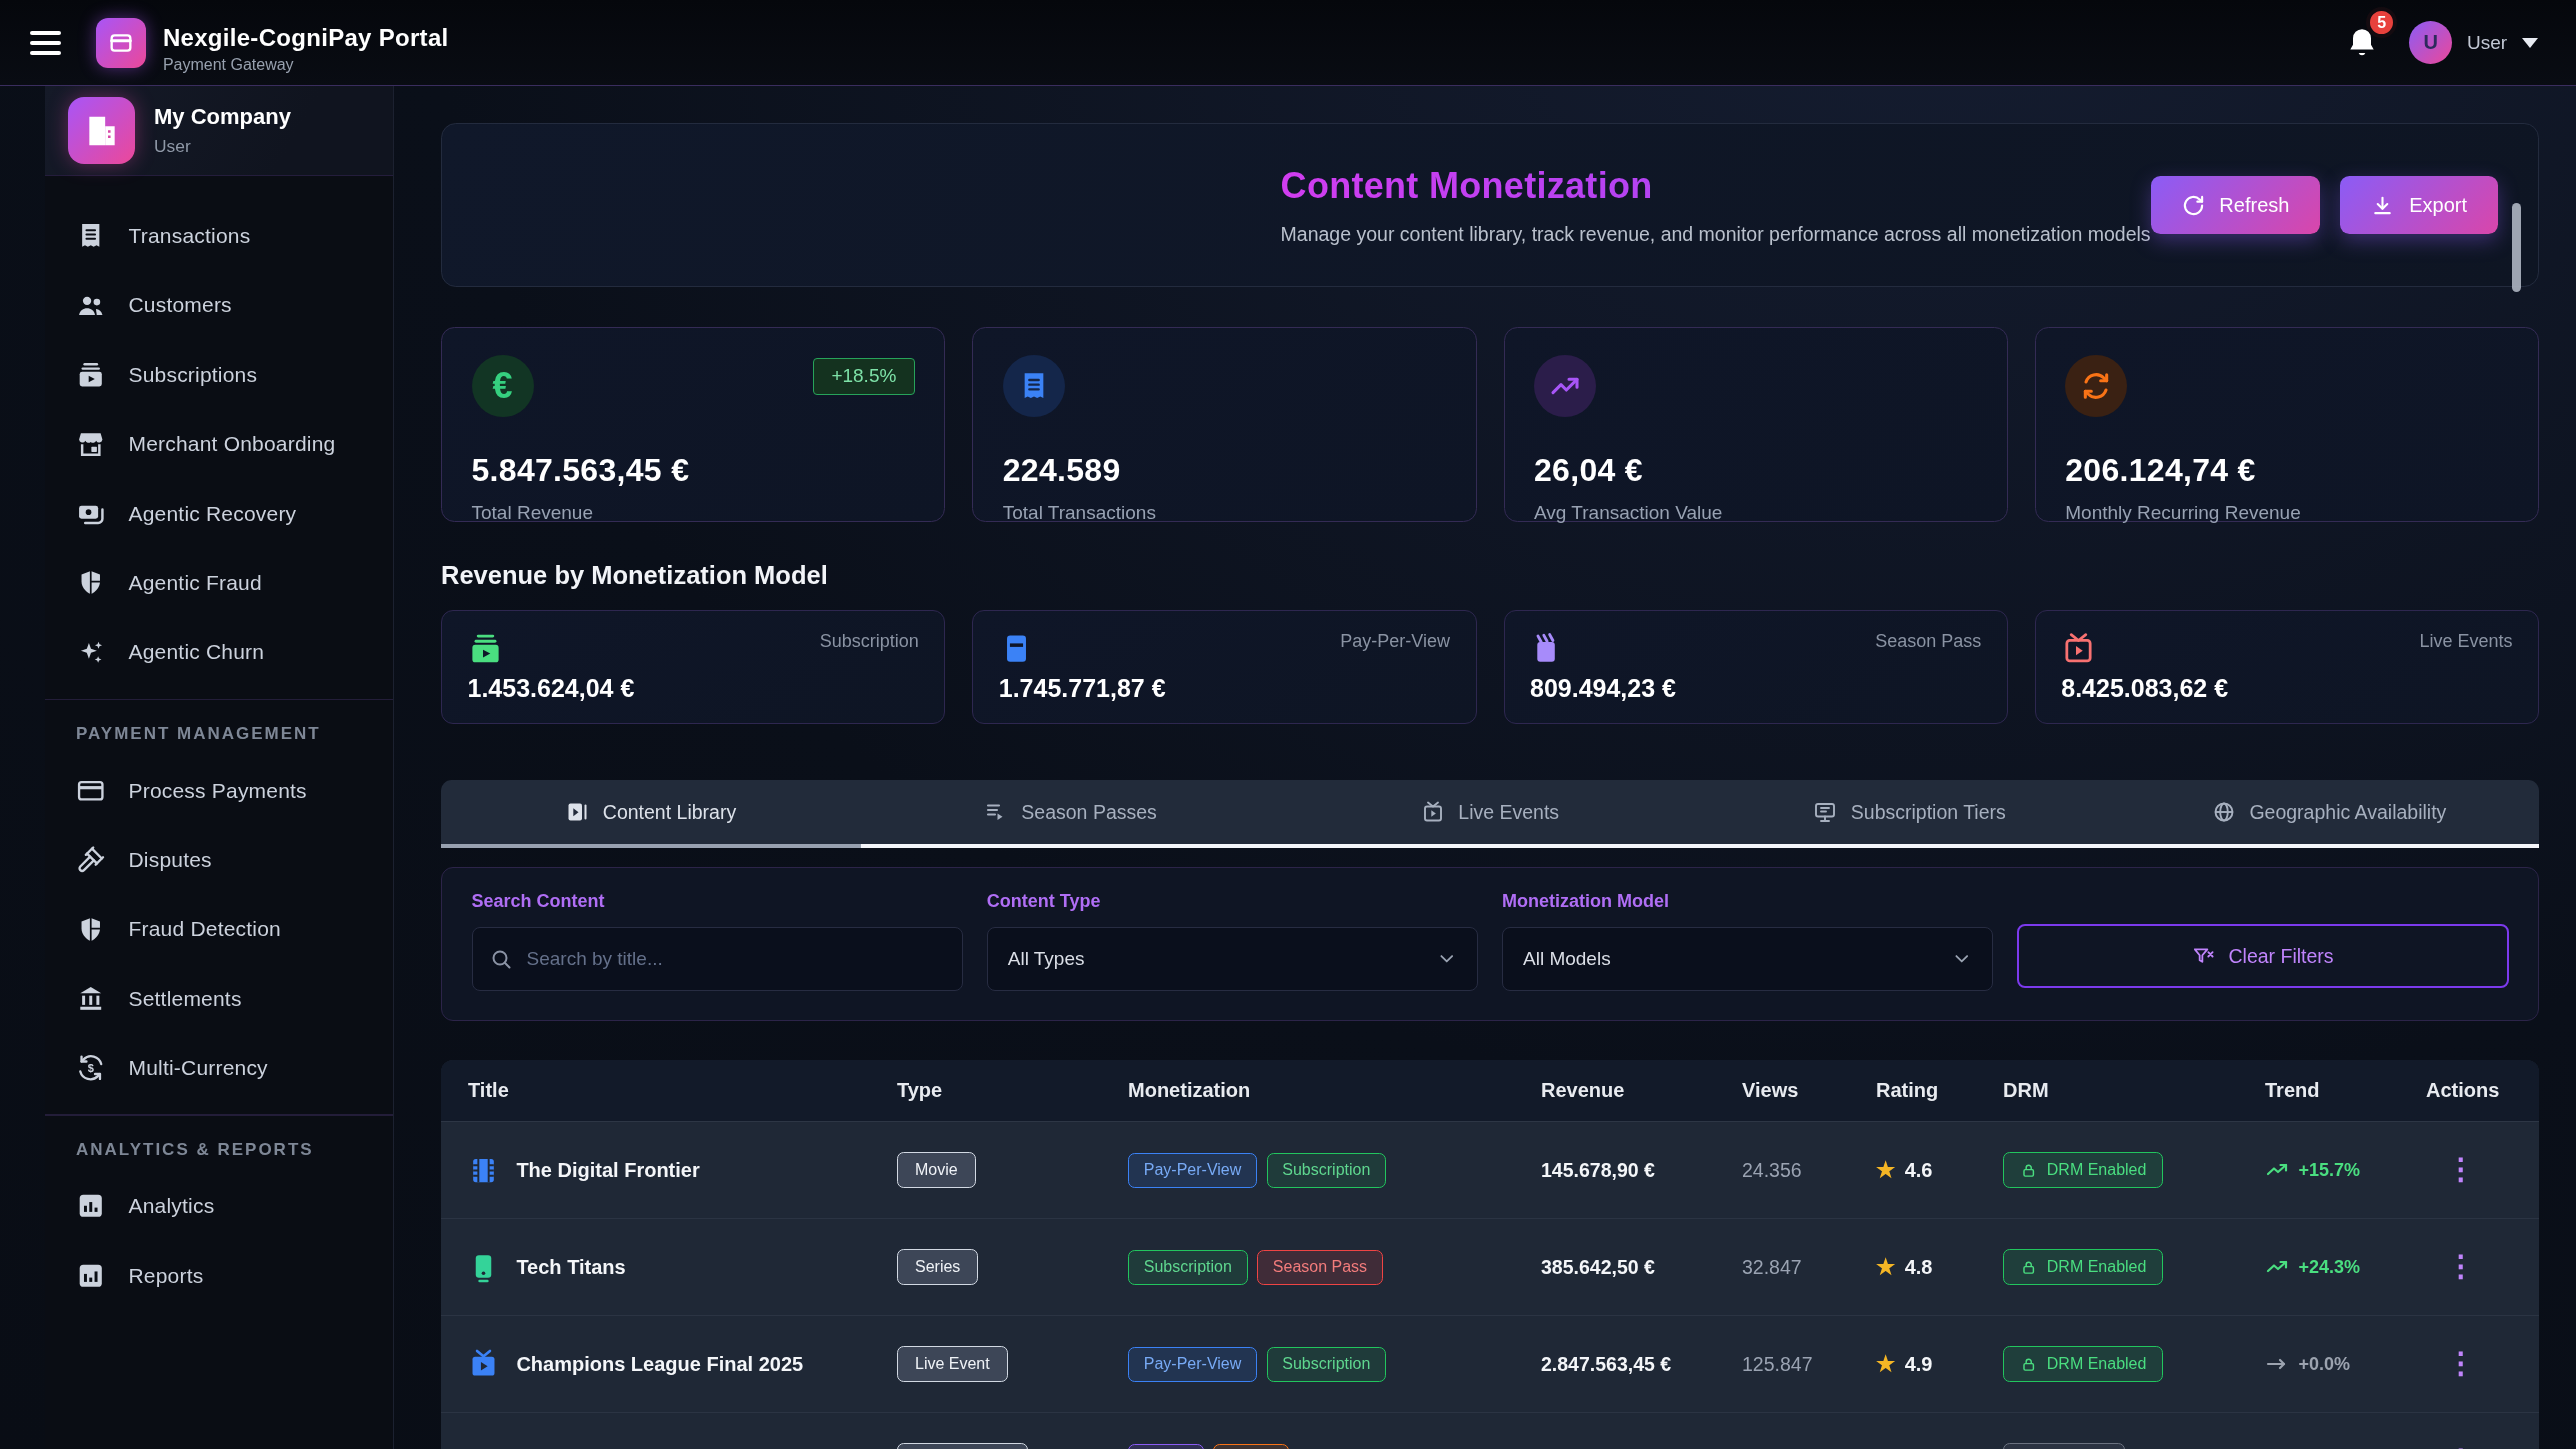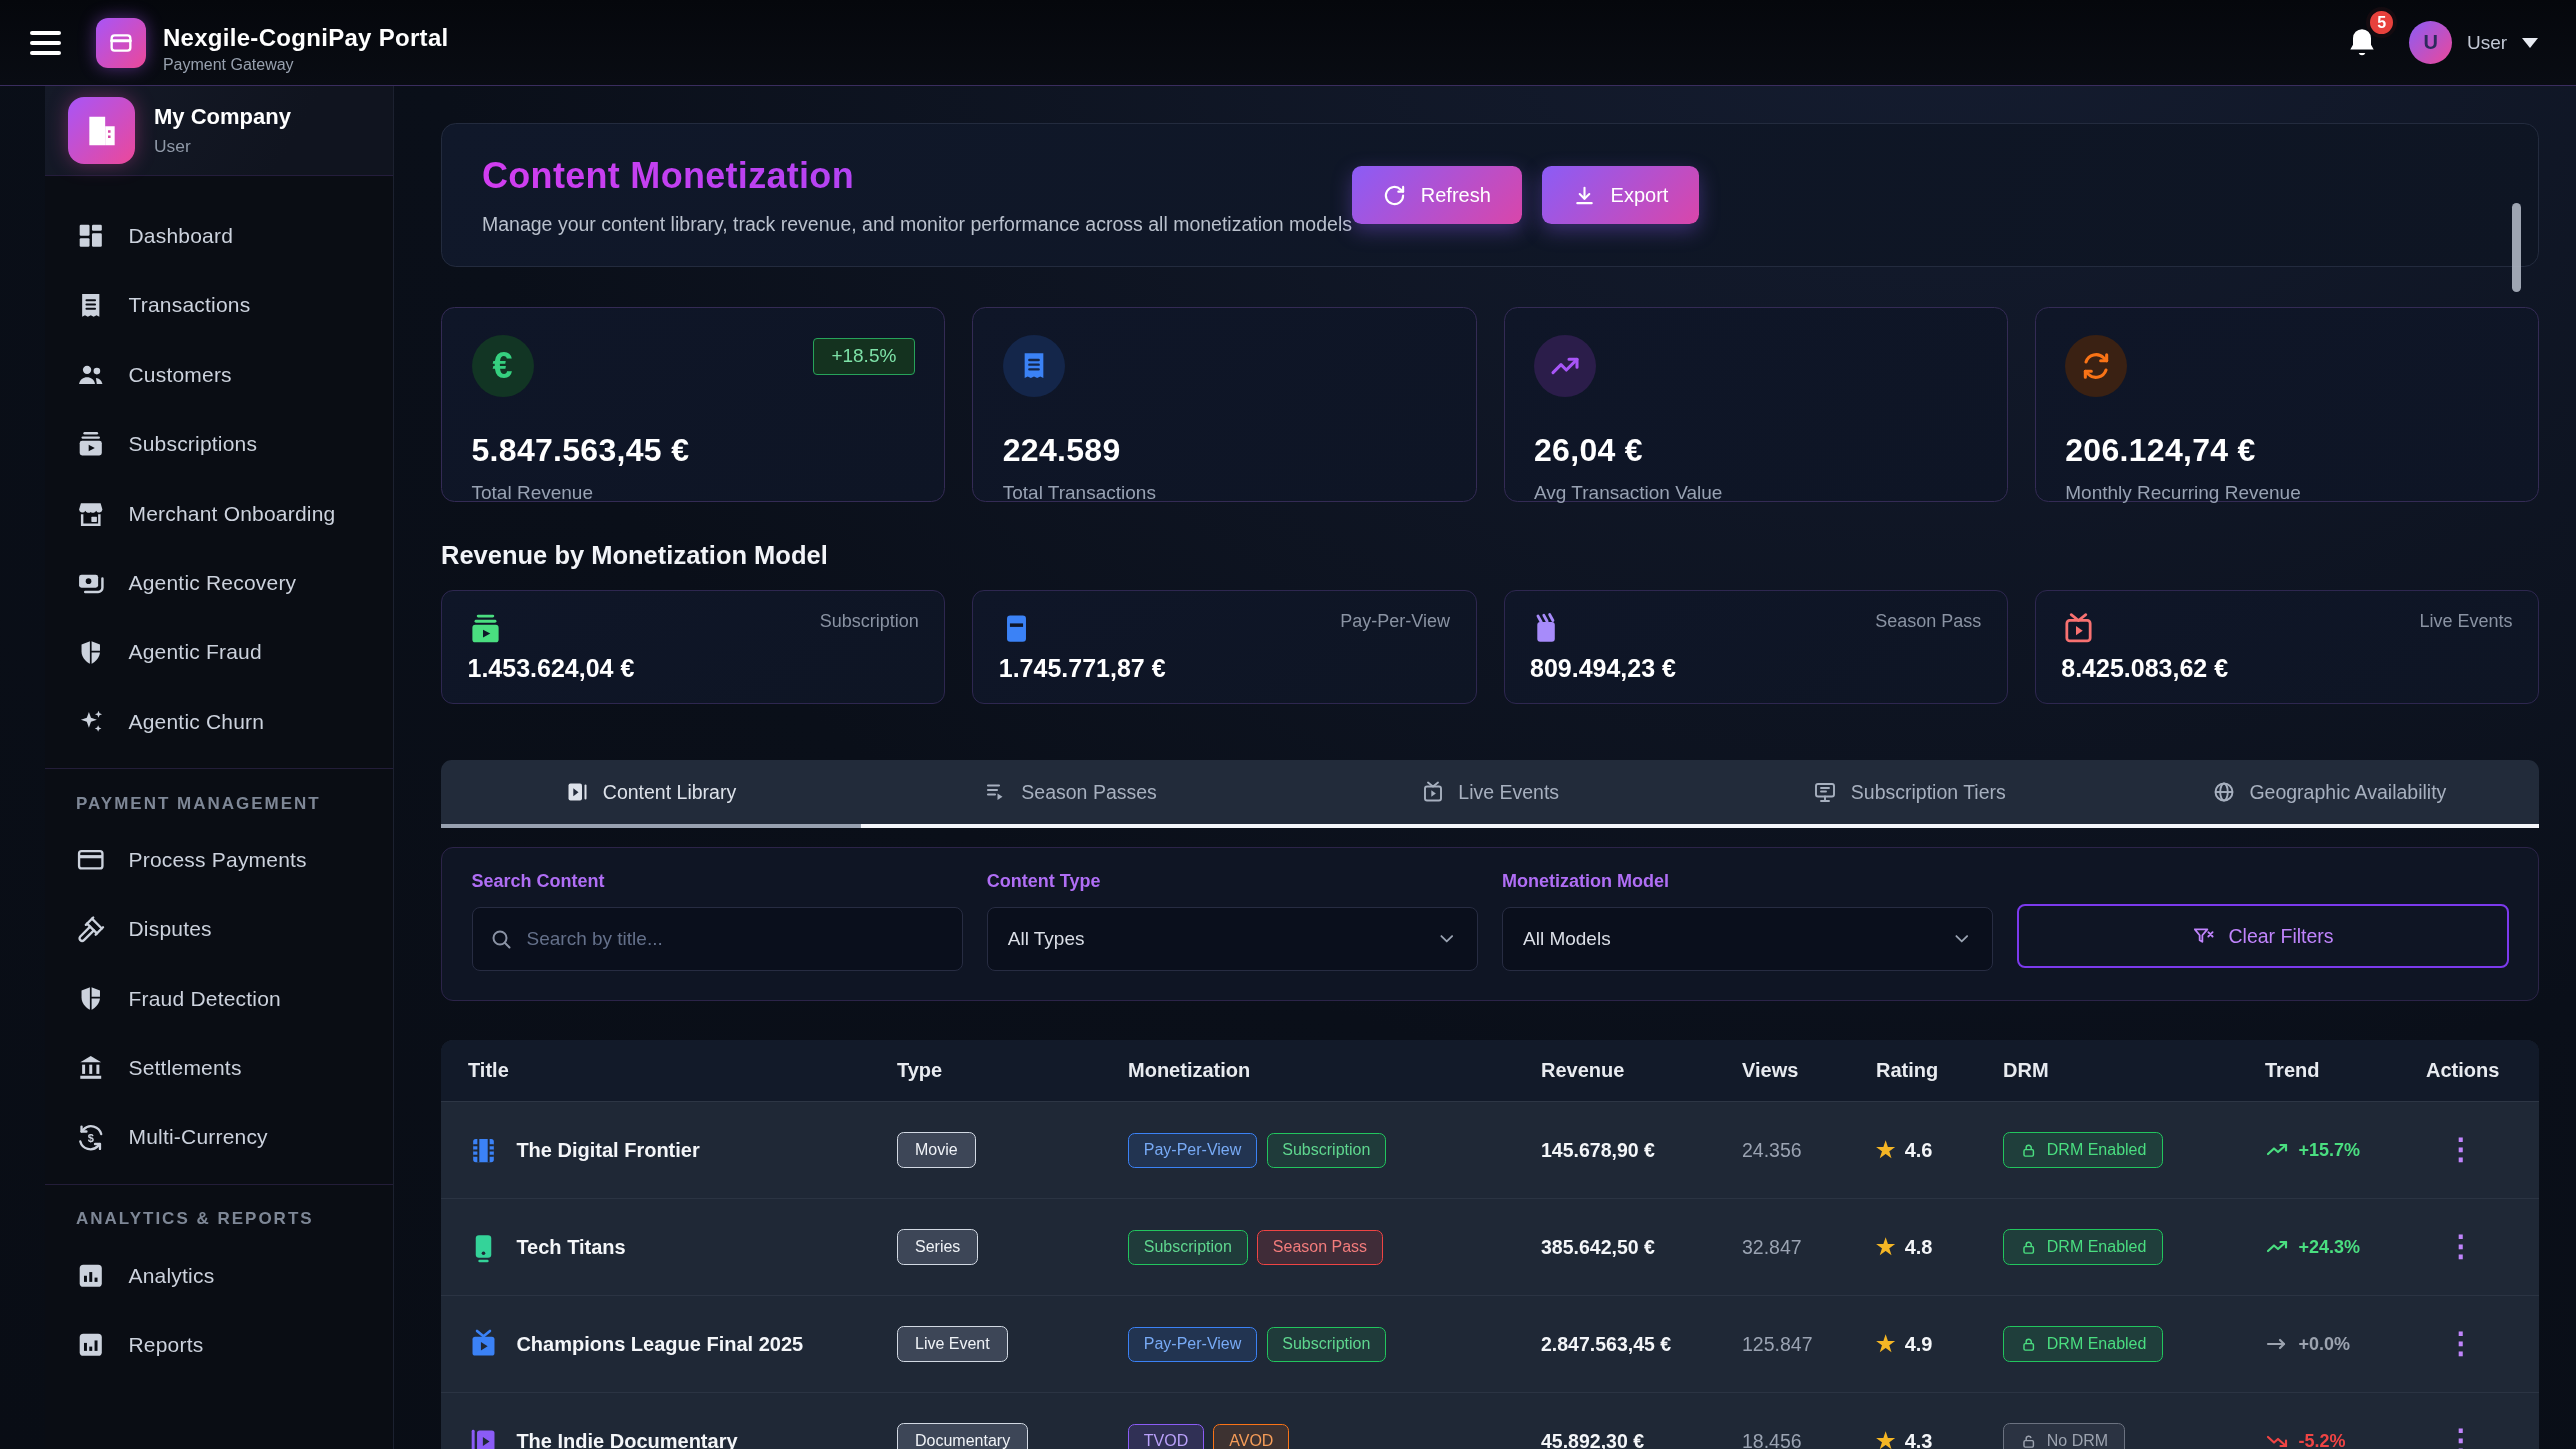--- a/index.html
+++ b/index.html
@@ -51,21 +51,21 @@
   .nav-ic{ width:29.5px; height:29.5px; color:#ccd2dd;}
   .nav-ic svg{ width:29.5px; height:29.5px;}
   .nav-label{ font-size:21px; letter-spacing:0.2px;}
   .nav-divider{ height:1.3px; background:#231d39; margin:17.4px 0;}
   .nav-section{ padding:6.7px 31px 17.4px; font-size:17px; font-weight:bold; letter-spacing:2px; color:#7e8796;}
 
   
   .main{ flex:1; min-width:0; padding:37px 37px 0 47px; position:relative; overflow:hidden;}
 
   .page-head{ background:linear-gradient(120deg,#10182a 0%,#0e1523 100%); border:0.7px solid #232b3e; border-radius:14.8px;
-    padding:29.5px 40px; display:flex; align-items:center; justify-content:flex-start; height:144px;}
+    padding:29.5px 40px; display:flex; align-items:center; justify-content:flex-end; height:164px;}
   .page-title{ font-size:36px; font-weight:bold;
     background:linear-gradient(90deg,#d13df0 0%,#8d4bf5 100%);
     -webkit-background-clip:text; background-clip:text; color:transparent; letter-spacing:0.3px;}
   .page-sub{ font-size:19.5px; color:#b9c0cc; margin-top:16px;}
   .head-actions{ display:flex; gap:20px;}
   .grad-btn{ height:58px; padding:0 31px; border:none; border-radius:9.4px; display:flex; align-items:center; gap:14.8px;
     background:linear-gradient(135deg,#8b5cf6 0%,#d946aa 100%); color:#fff; font-size:20px; font-family:inherit; cursor:pointer;
     box-shadow:0 6.7px 20px rgba(139,92,246,.35);}
   .grad-btn svg{ width:23px; height:23px;}
 
@@ -210,31 +210,20 @@
         </svg>
       </div>
       <div>
         <div class="company-name">My Company</div>
         <div class="company-role">User</div>
       </div>
     </div>
 
     <div class="nav">
 
-      <div class="nav-item">
-        <span class="nav-ic">
-          <svg viewBox="0 0 24 24" fill="currentColor">
-              <rect x="3" y="3" width="8" height="9" rx="1"></rect>
-              <rect x="13" y="3" width="8" height="5" rx="1"></rect>
-              <rect x="13" y="10" width="8" height="11" rx="1"></rect>
-              <rect x="3" y="14" width="8" height="7" rx="1"></rect>
-            </svg>
-        </span>
-        <span class="nav-label">Dashboard</span>
-      </div>
 
       <div class="nav-item">
         <span class="nav-ic">
           <svg viewBox="0 0 24 24" fill="currentColor">
               <path d="M5 2.5h14V21l-2.3-1.2-2.35 1.2L12 19.8 9.65 21 7.3 19.8 5 21z"></path>
               <path d="M8.5 7.5h7M8.5 11h7M8.5 14.5h7" stroke="#0a0d14" stroke-width="1.6" stroke-linecap="round"></path>
             </svg>
         </span>
         <span class="nav-label">Transactions</span>
       </div>

